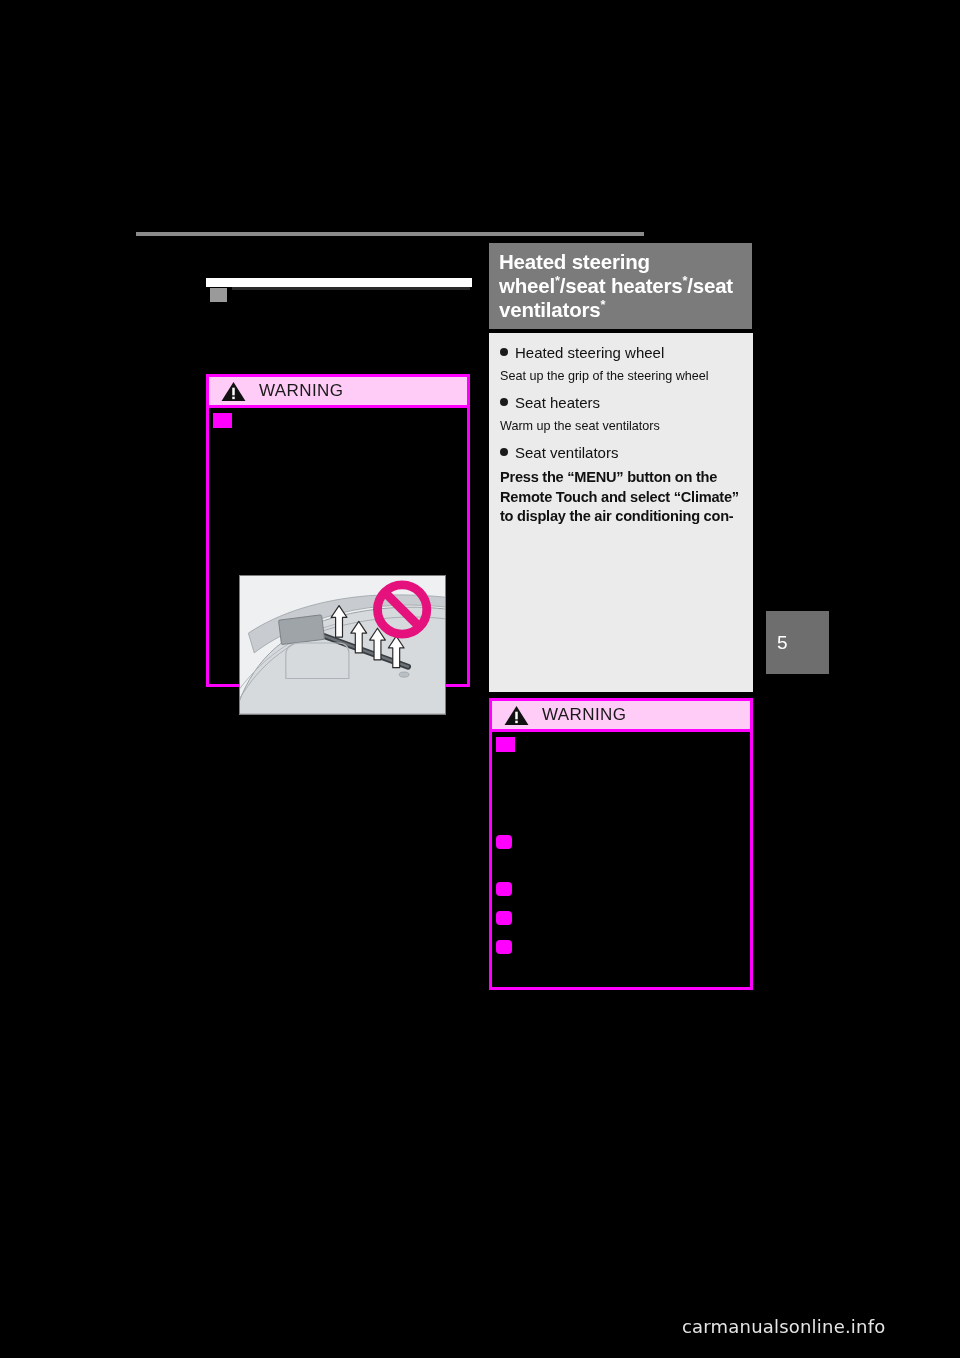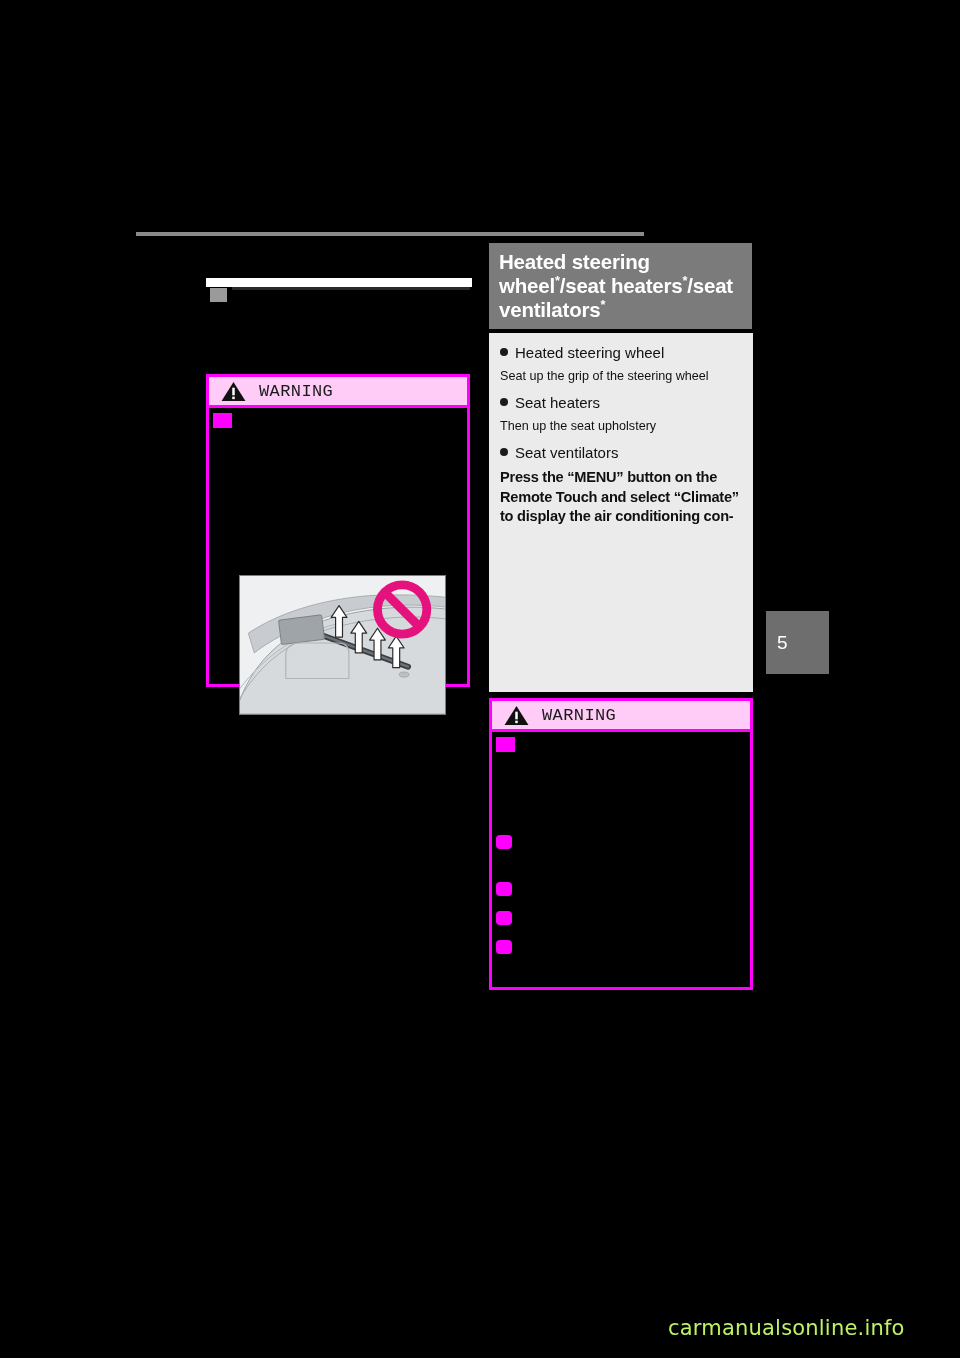--- a/index.html
+++ b/index.html
@@ -125,21 +125,20 @@
     right: 3px;
     transform: skewX(-12deg);
     clip-path: polygon(0 0, 45% 0, 45% 70%, 100% 70%, 100% 100%, 0 100%);
   }
 
   
   .warning-box {
     position: absolute;
     box-sizing: border-box;
     background: #14b8a6;
-    font-family: Liberation Mono, monospace;
   }
   .warning-header {
     background: #ffccf7;
     border: 3px solid #ff00ff;
     box-sizing: border-box;
     height: 34px;
     display: flex;
     align-items: center;
     padding-left: 12px;
     gap: 13px;
@@ -212,24 +211,24 @@
     font-size: 19px;
     display: flex;
     align-items: center;
     padding-left: 11px;
     box-sizing: border-box;
   }
 
   
   .watermark {
     position: absolute;
-    left: 668px;
+    left: 682px;
     top: 1316px;
-    font-size: 21px;
-    color: #bef264;
+    font-size: 18px;
+    color: #e5e5e5;
     letter-spacing: 0.2px;
     font-family: "DejaVu Sans", sans-serif;
   }
 
   
   .left-heading {
     position: absolute;
     left: 206px;
     top: 278px;
     width: 266px;
@@ -329,21 +328,21 @@
     <div class="feature-head">
       <span class="dot"></span>
       <span>Heated steering wheel</span>
     </div>
     <p class="feature-desc">Seat up the grip of the steering wheel</p>
 
     <div class="feature-head">
       <span class="dot"></span>
       <span>Seat heaters</span>
     </div>
-    <p class="feature-desc">Then up the seat upholstery</p>
+    <p class="feature-desc">Warm up the seat ventilators</p>
 
     <div class="feature-head">
       <span class="dot"></span>
       <span>Seat ventilators</span>
     </div>
 
     <div class="howto">
       <p>Press the “MENU” button on the Remote Touch and select “Climate” to display the air conditioning con-</p>
     </div>
   </div>

